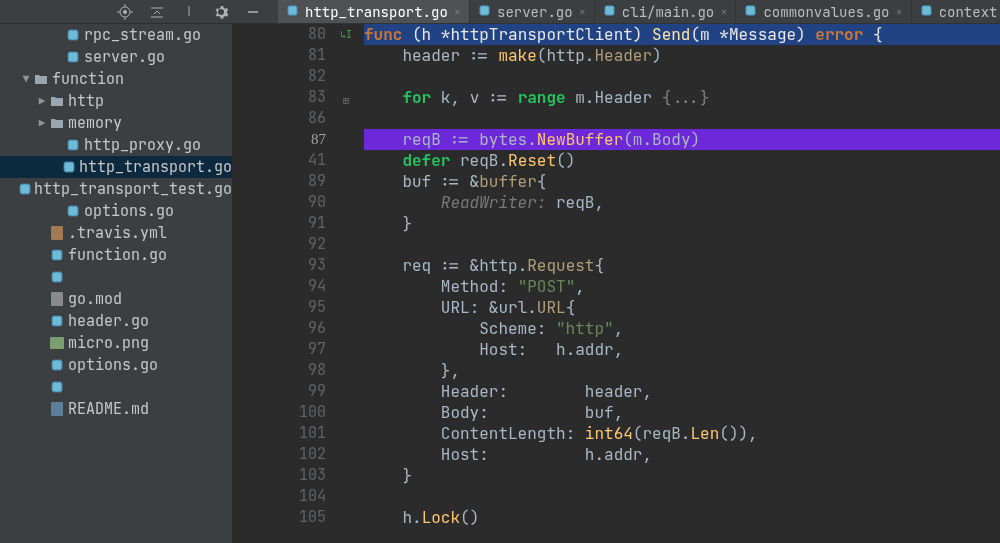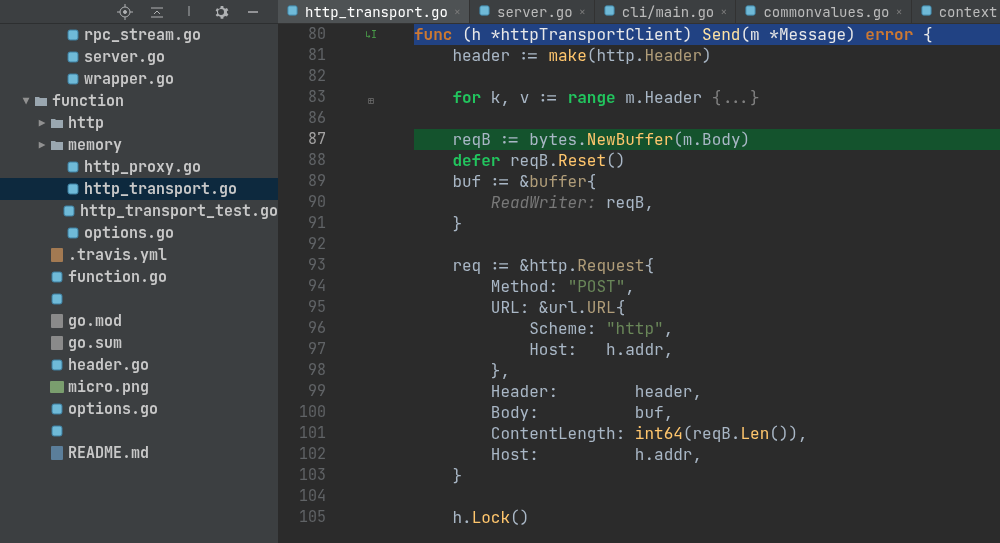--- a/index.html
+++ b/index.html
@@ -24,24 +24,23 @@
     align-items: center;
     gap: 14px;
     padding-right: 16px;
   }
   .toolbar .tb-icon { width: 18px; height: 18px; display:flex; align-items:center; justify-content:center; color:#afb1b3; cursor:pointer; }
 
   
   .sidebar {
     position: absolute;
     left: 0; top: 24px;
-    width: 278px; height: 519px;
+    width: 232px; height: 519px;
     background: #3c3f41;
     overflow: hidden;
-    font-weight: bold;
   }
   .tree-row {
     display: flex;
     align-items: center;
     height: 22px;
     font-size: 15px;
     color: #c8c8c8;
     white-space: nowrap;
     cursor: pointer;
   }
@@ -79,53 +78,52 @@
   .tab .close { color:#7a7a7a; font-size:12px; }
 
   
   .editor {
     position:absolute;
     left:278px; top:24px;
     width:722px; height:519px;
     background:#2b2b2b;
     display:flex;
     font-family: "JetBrains Mono", Menlo, monospace;
-    gap: 25px;
   }
   .gutter {
     width:56px;
     background:#2b2b2b;
     text-align:right;
     padding-right:8px;
     color:#606366;
     font-size:15px;
   }
   .gutter .ln { display:block; height:21px; line-height:21px; }
-  .gutter .ln.active { color:#a4a3a3; }
+  .gutter .ln.active { color:#a4a3a3;font-family:Liberation Serif, serif; }
 
   .marks {
     width:24px;
     position:relative;
   }
   .marks .mark { position:absolute; left:2px; width:20px; height:20px; display:flex; align-items:center; justify-content:center; }
   .marks .fold { color:#6f6f6f; font-size:10px; cursor:pointer; }
 
   .code {
     flex:1;
     padding-left:6px;
     font-size:16px;
     line-height:21px;
     white-space:pre;
     position:relative;
   }
   .code .line { height:21px; }
   .code .line.sel {
     background:#214283;
   }
-  .code .line.caret-line { background:#14532d; }
+  .code .line.caret-line { background:#6d28d9; }
 
   
   .kw  { color:#22c55e; font-weight:bold; }
   .fn  { color:#ffc66d; }
   .typ { color:#a9b7c6; }
   .cls { color:#b09d79; }
   .str { color:#6a8759; }
   .cm  { color:#808080; }
   .op  { color:#a9b7c6; }
   .par { color:#a9b7c6; }
@@ -187,30 +185,20 @@
       <span class="tree-indent" style="width:52px"></span>
       <span class="tree-arrow"></span>
       <span class="tree-icon">
         <svg width="14" height="14" viewBox="0 0 14 14">
           <rect x="2" y="2" width="10" height="10" rx="2" fill="#6fbad8" stroke="#3c7fa0"></rect>
         </svg>
       </span>
       <span class="file-label">server.go</span>
     </div>
     <div class="tree-row">
-      <span class="tree-indent" style="width:52px"></span>
-      <span class="tree-arrow"></span>
-      <span class="tree-icon">
-        <svg width="14" height="14" viewBox="0 0 14 14">
-          <rect x="2" y="2" width="10" height="10" rx="2" fill="#6fbad8" stroke="#3c7fa0"></rect>
-        </svg>
-      </span>
-      <span class="file-label">wrapper.go</span>
-    </div>
-    <div class="tree-row">
       <span class="tree-indent" style="width:20px"></span>
       <span class="tree-arrow">▼</span>
       <span class="tree-icon">
         <svg width="14" height="12" viewBox="0 0 14 12">
           <path fill="#9aa7b0" d="M1 2h4l1 1h7v8H1z"></path>
         </svg>
       </span>
       <span class="file-label">function</span>
     </div>
     <div class="tree-row">
@@ -304,30 +292,20 @@
     </div>
     <div class="tree-row">
       <span class="tree-indent" style="width:36px"></span>
       <span class="tree-arrow"></span>
       <span class="tree-icon">
         <svg width="12" height="14" viewBox="0 0 12 14">
           <rect width="12" height="14" rx="1" fill="#8a8a8a"></rect>
         </svg>
       </span>
       <span class="file-label">go.mod</span>
-    </div>
-    <div class="tree-row">
-      <span class="tree-indent" style="width:36px"></span>
-      <span class="tree-arrow"></span>
-      <span class="tree-icon">
-        <svg width="12" height="14" viewBox="0 0 12 14">
-          <rect width="12" height="14" rx="1" fill="#8a8a8a"></rect>
-        </svg>
-      </span>
-      <span class="file-label">go.sum</span>
     </div>
     <div class="tree-row">
       <span class="tree-indent" style="width:36px"></span>
       <span class="tree-arrow"></span>
       <span class="tree-icon">
         <svg width="14" height="14" viewBox="0 0 14 14">
           <rect x="2" y="2" width="10" height="10" rx="2" fill="#6fbad8" stroke="#3c7fa0"></rect>
         </svg>
       </span>
       <span class="file-label">header.go</span>
@@ -411,21 +389,21 @@
   </div>
 
 <div class="editor">
   <div class="gutter" id="gutter">
       <span class="ln">80</span>
       <span class="ln">81</span>
       <span class="ln">82</span>
       <span class="ln">83</span>
       <span class="ln">86</span>
       <span class="ln active">87</span>
-      <span class="ln">88</span>
+      <span class="ln">41</span>
       <span class="ln">89</span>
       <span class="ln">90</span>
       <span class="ln">91</span>
       <span class="ln">92</span>
       <span class="ln">93</span>
       <span class="ln">94</span>
       <span class="ln">95</span>
       <span class="ln">96</span>
       <span class="ln">97</span>
       <span class="ln">98</span>

